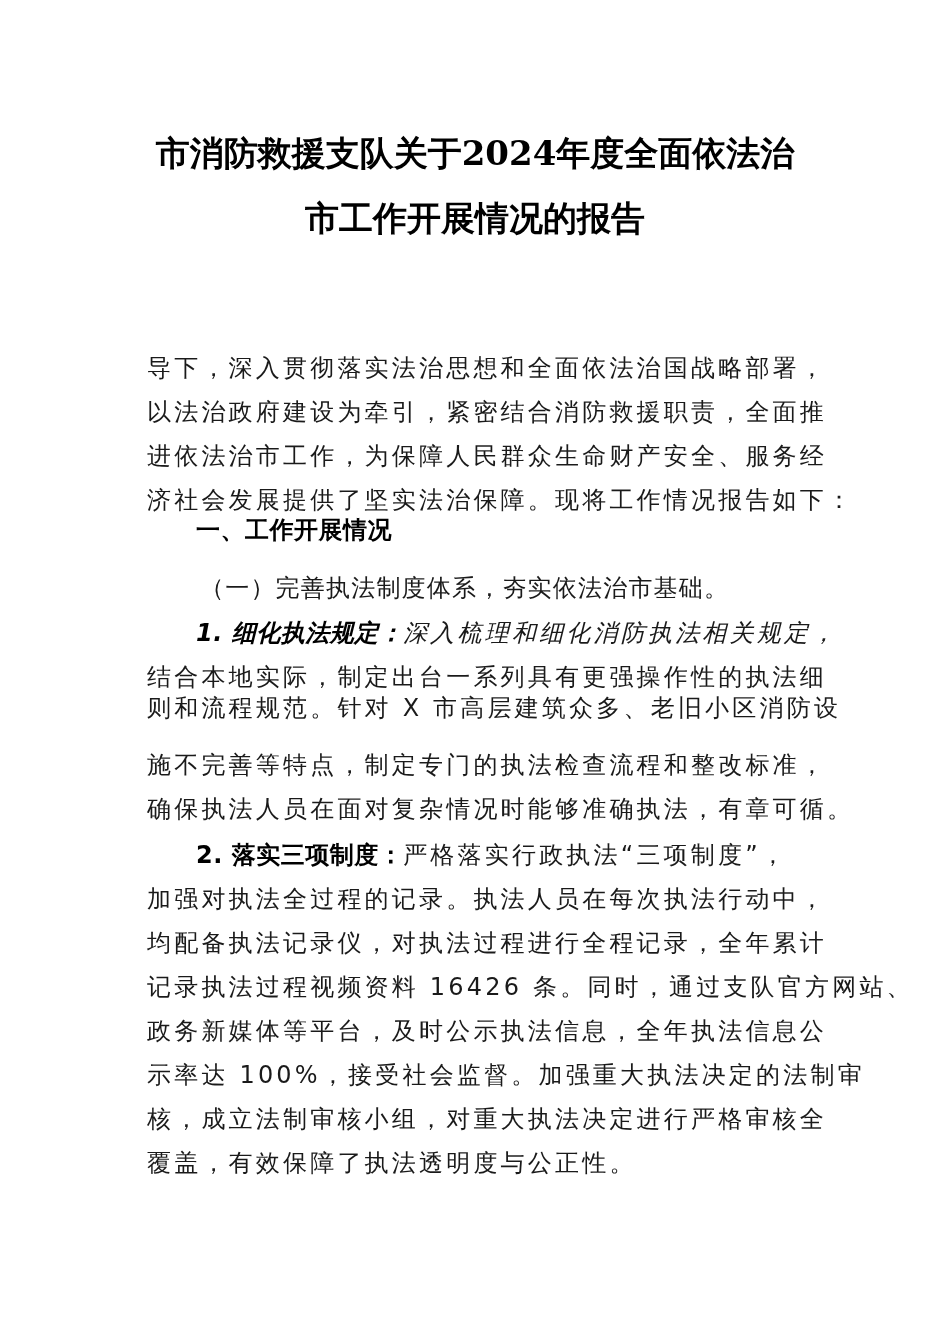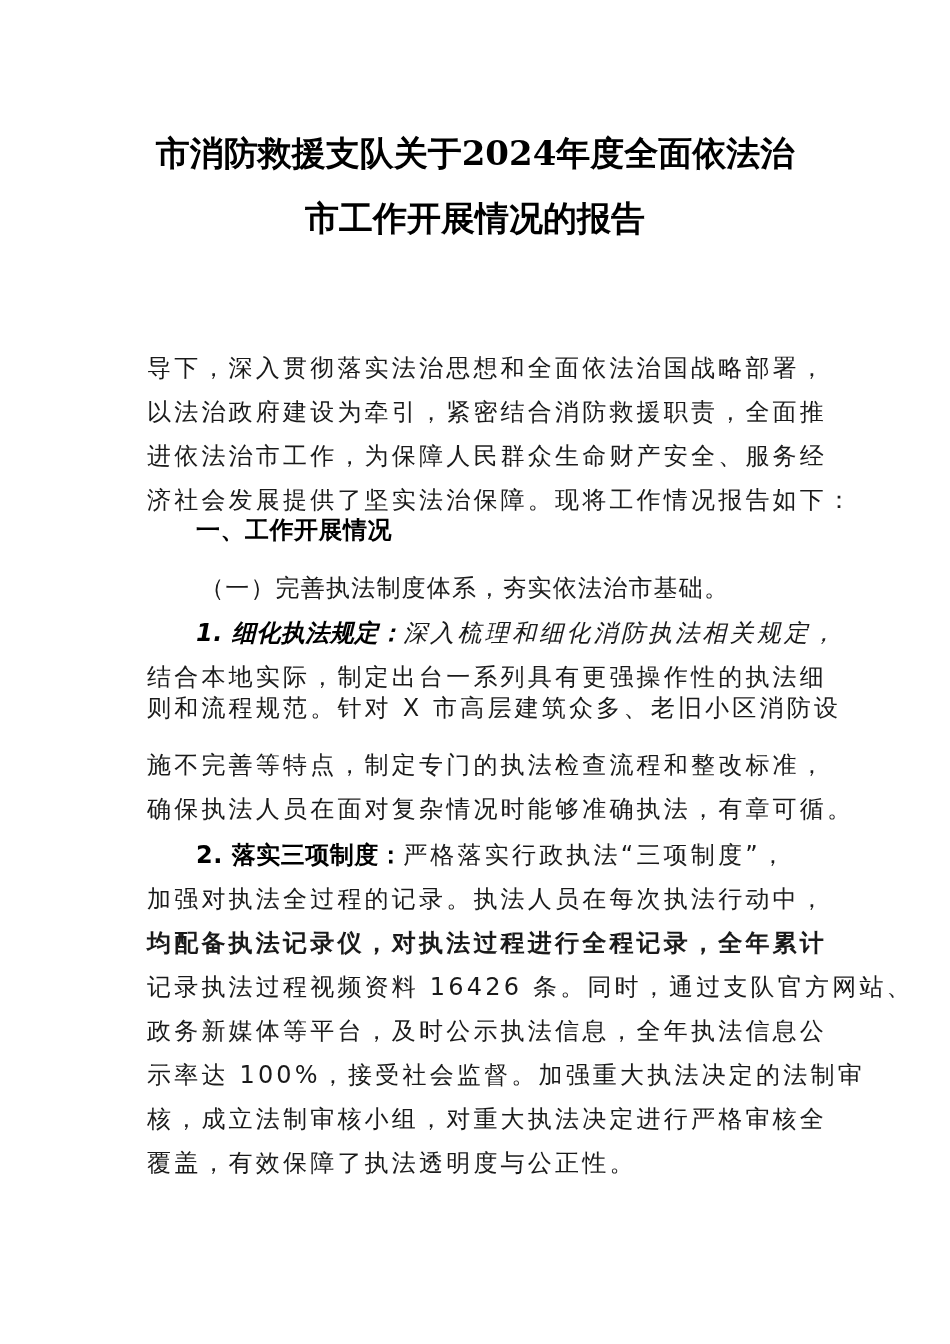--- a/index.html
+++ b/index.html
@@ -87,20 +87,20 @@
   </div>
   <div class="line" style="top:662px;">结合本地实际，制定出台一系列具有更强操作性的执法细</div>
   <div class="line" style="top:685px;margin-top:8px;">则和流程规范。针对 X 市高层建筑众多、老旧小区消防设</div>
   <div class="line" style="top:750px;">施不完善等特点，制定专门的执法检查流程和整改标准，</div>
   <div class="line" style="top:794px;">确保执法人员在面对复杂情况时能够准确执法，有章可循。</div>
 
   <div class="line indent" style="top:840px;">
     <span class="b">2. 落实三项制度：</span><span>严格落实行政执法“三项制度”，</span>
   </div>
   <div class="line" style="top:884px;">加强对执法全过程的记录。执法人员在每次执法行动中，</div>
-  <div class="line" style="top:928px;font-weight:bold;">均配备执法记录仪，对执法过程进行全程记录，全年累计</div>
+  <div class="line" style="top:928px;">均配备执法记录仪，对执法过程进行全程记录，全年累计</div>
   <div class="line" style="top:972px;">记录执法过程视频资料 16426 条。同时，通过支队官方网站、</div>
   <div class="line" style="top:1016px;">政务新媒体等平台，及时公示执法信息，全年执法信息公</div>
   <div class="line" style="top:1060px;">示率达 100%，接受社会监督。加强重大执法决定的法制审</div>
   <div class="line" style="top:1104px;">核，成立法制审核小组，对重大执法决定进行严格审核全</div>
   <div class="line" style="top:1148px;">覆盖，有效保障了执法透明度与公正性。</div>
 
 </div>
 
 </body></html>

